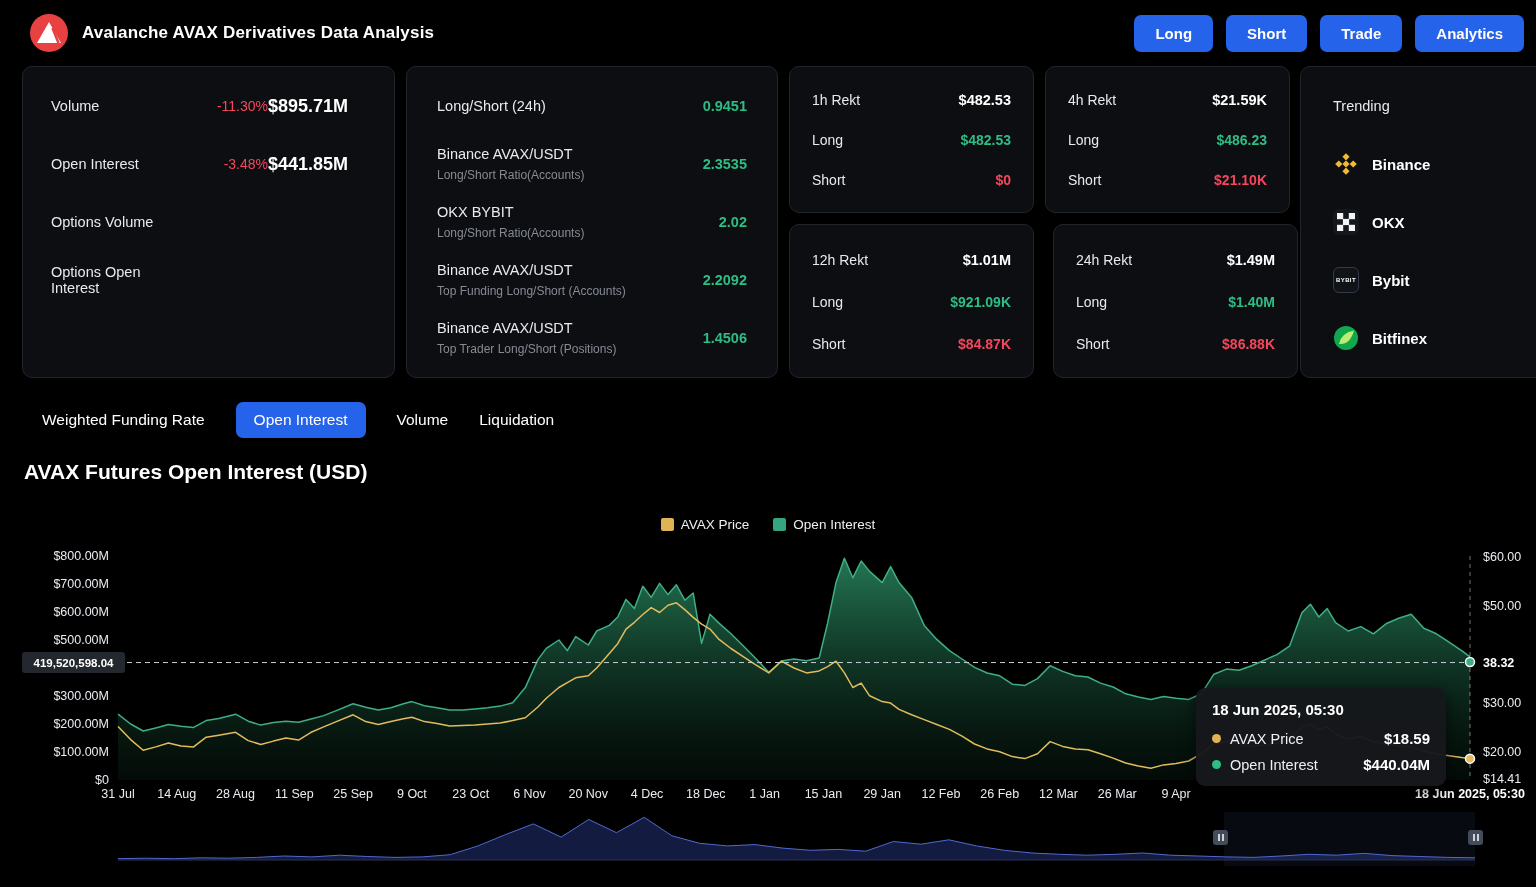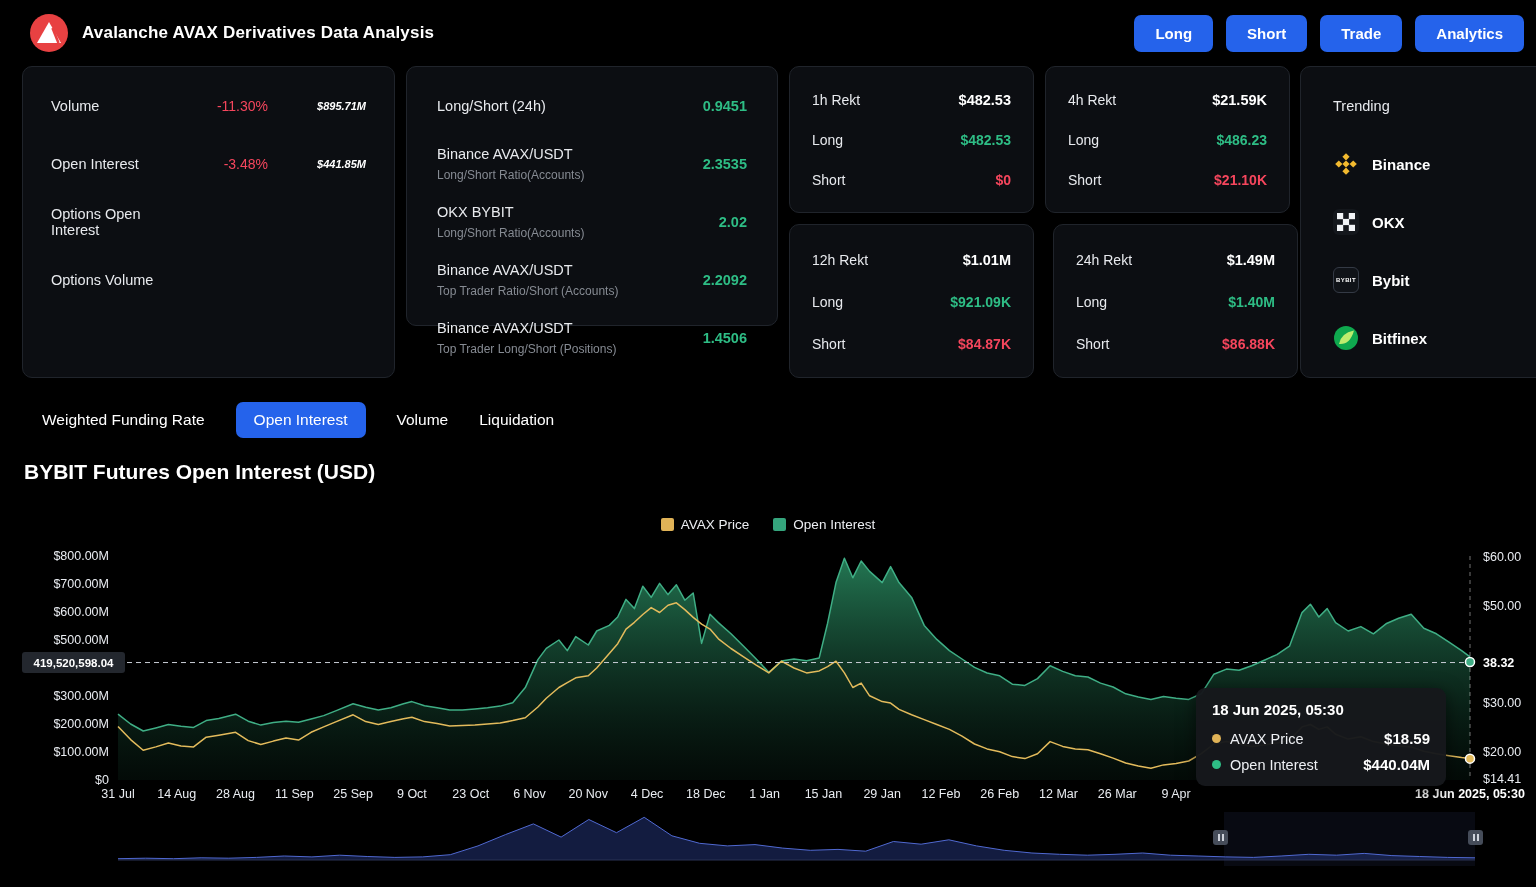--- a/index.html
+++ b/index.html
@@ -16,31 +16,31 @@
   .logo { width:38px; height:38px; margin-right:14px; flex:0 0 auto; }
   .app-title { font-size:17px; font-weight:700; letter-spacing:0.2px; }
   .header-spacer { flex:1; }
   .header-buttons { display:flex; gap:13px; padding-right:4px; }
   .hbtn { height:37px; padding:0 21px; background:#2563eb; border:none; border-radius:7px;
           color:#fff; font-weight:700; font-size:15px; font-family:inherit; cursor:pointer; }
 
   
   .card { position:absolute; background:#0c0e12; border:1px solid #20242b; border-radius:10px; }
   #card-stats   { left:22px;  top:66px; width:373px; height:312px; padding:10px 28px; }
-  #card-ratio   { left:406px; top:66px; width:372px; height:260px; padding:10px 30px; }
+  #card-ratio   { left:406px; top:66px; width:372px; height:312px; padding:10px 30px; }
   #rekt-0 { left:789px;  top:66px;  width:245px; height:147px; padding:13px 22px; }
   #rekt-1 { left:1045px; top:66px;  width:245px; height:147px; padding:13px 22px; }
   #rekt-2 { left:789px;  top:224px; width:245px; height:154px; padding:14px 22px; }
   #rekt-3 { left:1045px; top:224px; width:245px; height:154px; padding:14px 22px;margin-left:8px; }
   #card-trending { left:1300px; top:66px; width:250px; height:312px; padding:10px 0 10px 32px; }
 
   .stat-row { height:58px; display:flex; align-items:center; }
   .stat-label { flex:1; font-size:14.5px; color:#e8eaee; }
   .stat-pct { width:84px; text-align:right; font-size:14px; color:#f6465d; }
-  .stat-value { width:98px; text-align:right; font-size:11px; font-weight:700; color:#fff;font-style:italic; }
+  .stat-value { width:98px; font-size:18px; font-weight:700; color:#fff; }
 
   .ratio-row { height:58px; display:flex; align-items:center; }
   .ratio-left { flex:1; }
   .ratio-label { font-size:14.5px; color:#e8eaee; }
   .ratio-sub { font-size:12px; color:#868b93; margin-top:6px; }
   .ratio-value { font-size:14.5px; font-weight:700; color:#2ebd85; }
 
   .rekt-row { height:40px; display:flex; align-items:center; justify-content:space-between; }
   #rekt-2 .rekt-row, #rekt-3 .rekt-row { height:42px; }
   .rekt-title { font-size:14px; color:#e8eaee; }
@@ -122,29 +122,29 @@
     <span class="stat-label">Volume</span>
     <span class="stat-pct">-11.30%</span>
     <span class="stat-value">$895.71M</span>
   </div>
   <div class="stat-row">
     <span class="stat-label">Open Interest</span>
     <span class="stat-pct">-3.48%</span>
     <span class="stat-value">$441.85M</span>
   </div>
   <div class="stat-row">
+    <span class="stat-label">Options Volume</span>
+    <span class="stat-pct"></span>
+    <span class="stat-value"></span>
+  </div>
+  <div class="stat-row">
     <span class="stat-label">Options Open Interest</span>
     <span class="stat-pct"></span>
     <span class="stat-value"></span>
   </div>
-  <div class="stat-row">
-    <span class="stat-label">Options Volume</span>
-    <span class="stat-pct"></span>
-    <span class="stat-value"></span>
-  </div>
 </div>
 
 <div class="card" id="card-ratio">
   <div class="ratio-row">
     <div class="ratio-left">
       <div class="ratio-label">Long/Short (24h)</div>
     </div>
     <div class="ratio-value">0.9451</div>
   </div>
   <div class="ratio-row">
@@ -157,21 +157,21 @@
   <div class="ratio-row">
     <div class="ratio-left">
       <div class="ratio-label">OKX BYBIT</div>
       <div class="ratio-sub">Long/Short Ratio(Accounts)</div>
     </div>
     <div class="ratio-value">2.02</div>
   </div>
   <div class="ratio-row">
     <div class="ratio-left">
       <div class="ratio-label">Binance AVAX/USDT</div>
-      <div class="ratio-sub">Top Trader Ratio/Short (Accounts)</div>
+      <div class="ratio-sub">Top Funding Long/Short (Accounts)</div>
     </div>
     <div class="ratio-value">2.2092</div>
   </div>
   <div class="ratio-row">
     <div class="ratio-left">
       <div class="ratio-label">Binance AVAX/USDT</div>
       <div class="ratio-sub">Top Trader Long/Short (Positions)</div>
     </div>
     <div class="ratio-value">1.4506</div>
   </div>
@@ -274,21 +274,21 @@
   </div>
 </div>
 
 <div class="tabs">
   <span class="tab">Weighted Funding Rate</span>
   <span class="tab tab-active">Open Interest</span>
   <span class="tab">Volume</span>
   <span class="tab">Liquidation</span>
 </div>
 
-<div class="section-title">BYBIT Futures Open Interest (USD)</div>
+<div class="section-title">AVAX Futures Open Interest (USD)</div>
 
 <div class="legend">
   <div class="legend-item">
     <span class="legend-swatch swatch-price"></span>
     <span>AVAX Price</span>
   </div>
   <div class="legend-item">
     <span class="legend-swatch swatch-oi"></span>
     <span>Open Interest</span>
   </div>

